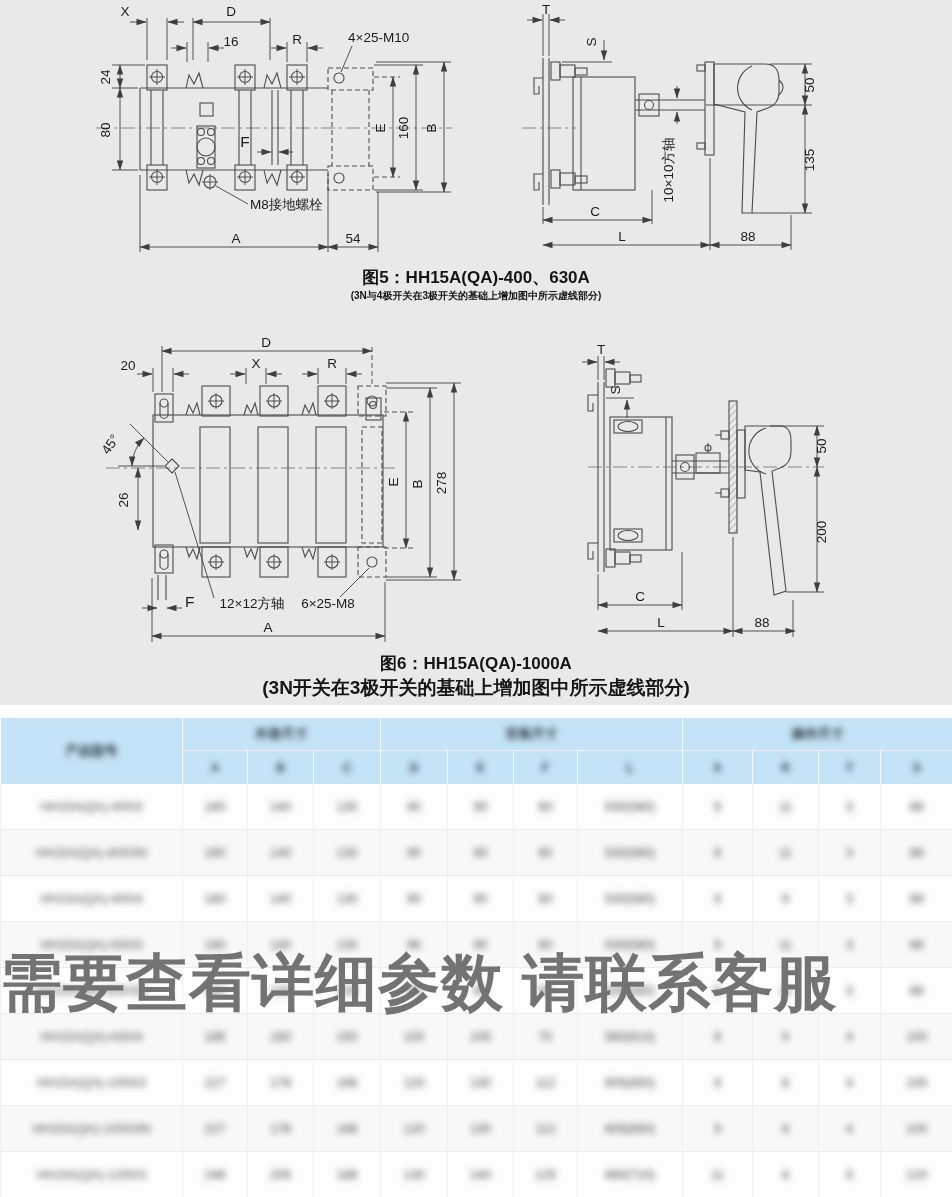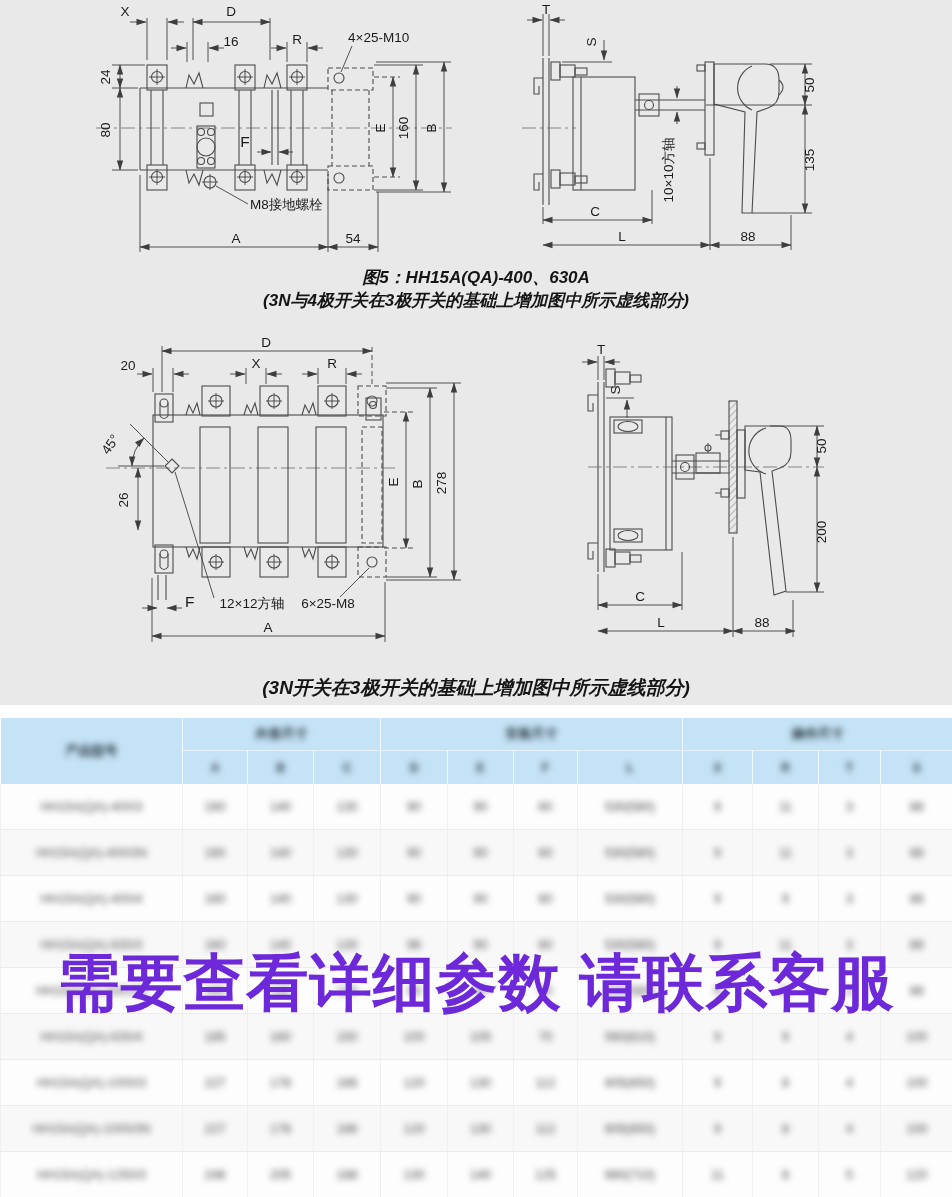--- a/index.html
+++ b/index.html
@@ -2,23 +2,23 @@
 <html><head>
 <meta charset="utf-8">
 <style>
   html,body{margin:0;padding:0;}
   body{
     width:952px;height:1197px;position:relative;overflow:hidden;
     background:#ffffff;font-family:"Liberation Sans","DejaVu Sans",sans-serif;
   }
   
   .diagrams{position:absolute;top:0;left:0;width:952px;height:705px;background:#e9e9e9;}
-  .cap{position:absolute;left:0;width:952px;text-align:center;color:#151515;font-weight:bold;white-space:nowrap;font-style:italic;}
+  .cap{position:absolute;left:0;width:952px;text-align:center;color:#151515;font-weight:bold;white-space:nowrap;}
   .cap1{top:266px;font-size:17px;}
-  .cap2{top:289px;font-size:17px;}
+  .cap2{top:289px;font-size:10px;}
   .cap3{top:652px;font-size:17px;}
   .cap4{top:675px;font-size:19px;}
   svg .s{stroke:#4c4c4c;stroke-width:1.1;fill:none;}
   svg .d{stroke:#3e3e3e;stroke-width:.9;fill:none;}
   svg .dd{stroke-dasharray:5 3;}
   svg .cl{stroke:#6a6a6a;stroke-width:.8;stroke-dasharray:14 4 3 4;fill:none;}
   svg text{font-family:"Liberation Sans","DejaVu Sans",sans-serif;fill:#1b1b1b;}
   svg .t{font-size:13.5px;}
   svg .tb{font-size:15.5px;}
   
@@ -28,22 +28,22 @@
   th.grp{height:32px;font-size:13px;font-weight:bold;color:#23303a;border-bottom:1px solid rgba(255,255,255,.55);}
   th.letter{height:33px;font-size:12px;font-weight:bold;color:#2c3a44;}
   th.modelhead{font-size:13px;font-weight:bold;color:#23303a;}
   tbody td{height:45px;text-align:center;font-size:12.5px;color:#474747;
     border-left:1px solid #f0f0f0;border-bottom:1px solid #ececec;background:#fdfdfd;padding:0;}
   tbody tr:nth-child(even) td{background:#f8f8f8;}
   td.model{font-size:12.5px;color:#525252;}
   .bv{filter:blur(3.3px);display:inline-block;white-space:nowrap;}
   .bh{filter:blur(3.0px);display:inline-block;white-space:nowrap;}
   
-  .wm{position:absolute;top:941px;left:0;width:952px;text-align:center;z-index:5;
-    font-size:62px;font-weight:bold;color:#6d28d9;letter-spacing:1px;white-space:nowrap;}
+  .wm{position:absolute;top:941px;left:0;width:952px;text-align:left;z-index:5;
+    font-size:62px;font-weight:bold;color:#737373;letter-spacing:1px;white-space:nowrap;}
 </style>
 </head>
 <body>
 
 <div class="diagrams">
 <svg width="952" height="705" viewBox="0 0 952 705">
   <defs>
     <marker id="ar" viewBox="0 0 10 8" markerWidth="11" markerHeight="8" refX="9.5" refY="4" orient="auto-start-reverse" markerUnits="userSpaceOnUse">
       <path d="M0,0.8 L10,4 L0,7.2 Z" fill="#3e3e3e"></path>
     </marker>
@@ -358,20 +358,21 @@
     <path class="d" d="M733,537 V637 M793,600 V637"></path>
     <path class="d" marker-start="url(#ar)" marker-end="url(#ar)" d="M598,631 H733"></path>
     <text class="t" x="661" y="627" text-anchor="middle">L</text>
     <path class="d" marker-start="url(#ar)" marker-end="url(#ar)" d="M733,631 H795"></path>
     <text class="t" x="762" y="627" text-anchor="middle">88</text>
   </g>
 </svg>
 
   <div class="cap cap1">图5：HH15A(QA)-400、630A</div>
   <div class="cap cap2">(3N与4极开关在3极开关的基础上增加图中所示虚线部分)</div>
+  <div class="cap cap3">图6：HH15A(QA)-1000A</div>
   <div class="cap cap4">(3N开关在3极开关的基础上增加图中所示虚线部分)</div>
 </div>
 
 <div class="tablewrap">
   <table>
     <colgroup>
       <col style="width:182px">
         <col style="width:65px">
         <col style="width:66px">
         <col style="width:67px">

